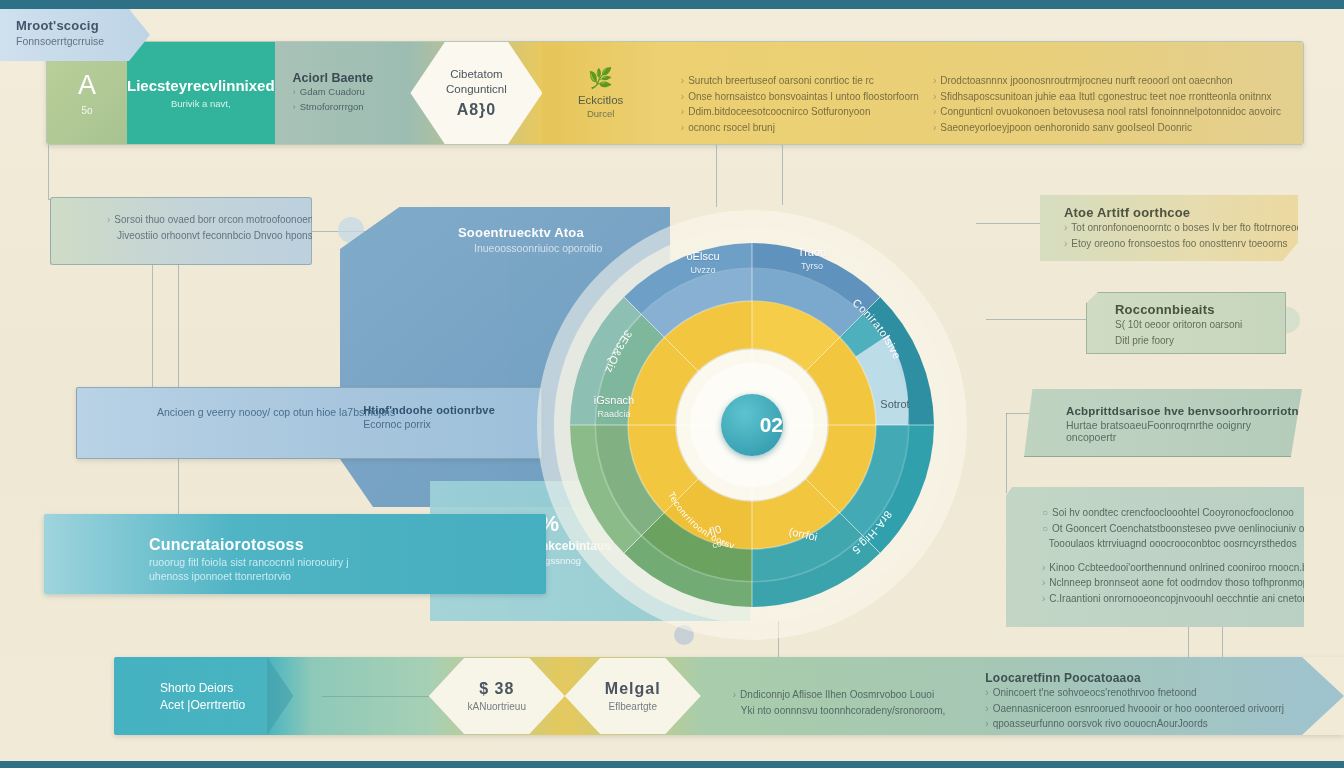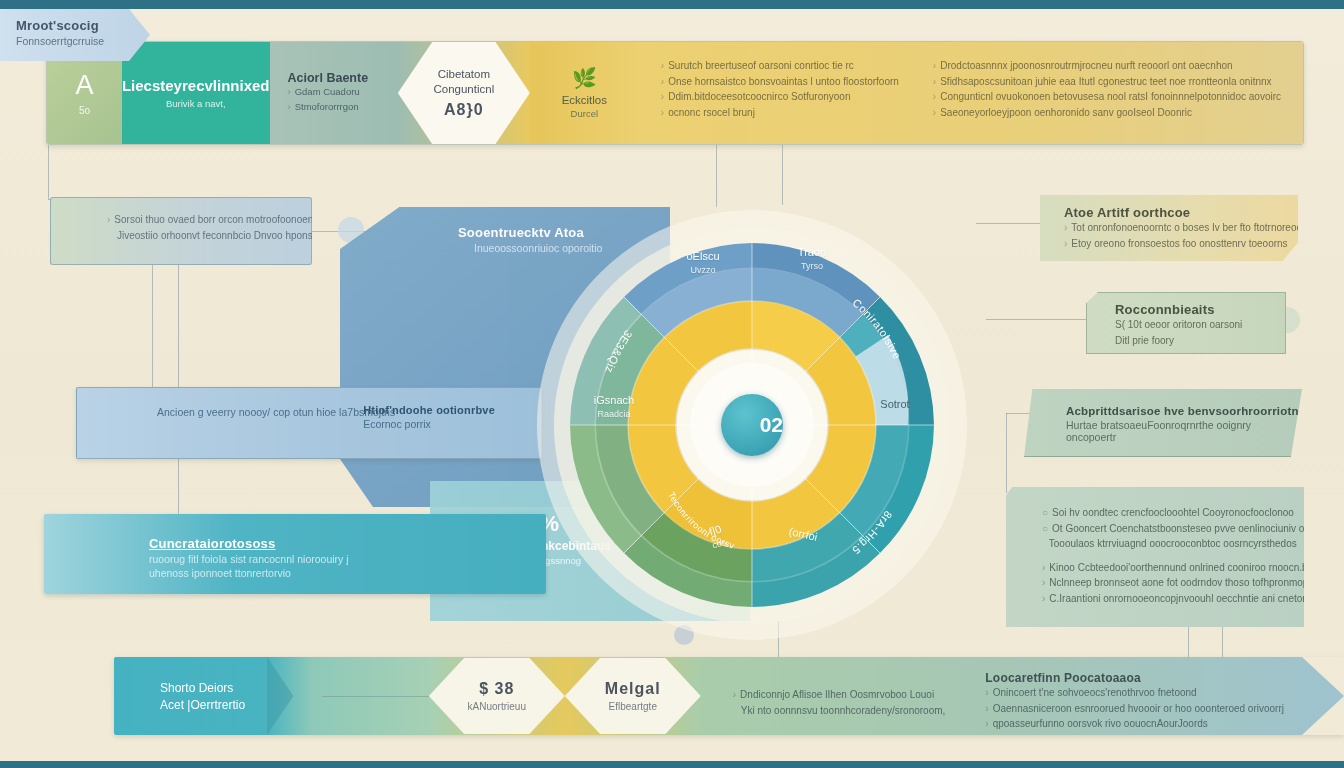--- a/index.html
+++ b/index.html
@@ -68,21 +68,21 @@
   #tb-d {
     width: 160px; background: linear-gradient(90deg,#e6c559,#ecd071);
     display:flex; flex-direction:column; align-items:center; justify-content:center;
     color:#54604a; text-align:center;
   }
   #tb-d .leaf { font-size:20px; color:#6d8a5e; line-height:1; margin-bottom:6px; }
   #tb-d .big { font-size:11.5px; }
   #tb-d .small { font-size:9.5px; opacity:.8; margin-top:2px;}
   #tb-e {
     flex:1; background: linear-gradient(90deg,#ecd071,#e9cf79 55%,#e3cf90);
-    display:flex; padding: 16px 22px; gap: 34px; color:#5b5634;
+    display:flex; padding: 31px 22px; gap: 14px; color:#5b5634;
   }
   #tb-e .col { flex:1; }
 
   
   .line { position:absolute; background:#7d94a0; opacity:.55; }
   .lh { height:1px; } .lv { width:1px; }
   .node {
     position:absolute; border-radius:50%; opacity:.75;
   }
 
@@ -327,21 +327,21 @@
 
   <div class="lp" id="lp3">
     <div class="sub">Ancioen g veerry noooy/ cop otun hioe la7bsmojtns</div>
     <div class="right">
       <div class="hd" style="font-size:11px;">Htiof'ndoohe ootionrbve</div>
       <div class="sub">Ecornoc porrix</div>
     </div>
   </div>
 
   <div class="lp" id="lp4">
-    <div class="hd" style="font-size:13px;color:#fff;text-decoration:underline;">Cuncrataiorotososs</div>
+    <div class="hd" style="font-size:16px;color:#fff;">Cuncrataiorotososs</div>
     <div class="sub" style="color:#eafaff;">ruoorug fitl foioIa sist rancocnnl nioroouiry j</div>
     <div class="sub" style="color:#eafaff;">uhenoss iponnoet ttonrertorvio</div>
   </div>
 
   <div class="rp" id="rp1">
     <div class="hd">Atoe Artitf oorthcoe</div>
     <div class="bul"><span class="dot">›</span><span>Tot onronfonoenoorntc o boses Iv ber fto ftotrnoreoort|</span></div>
     <div class="bul"><span class="dot">›</span><span>Etoy oreono fronsoestos foo onosttenrv toeoorns</span></div>
   </div>
 

